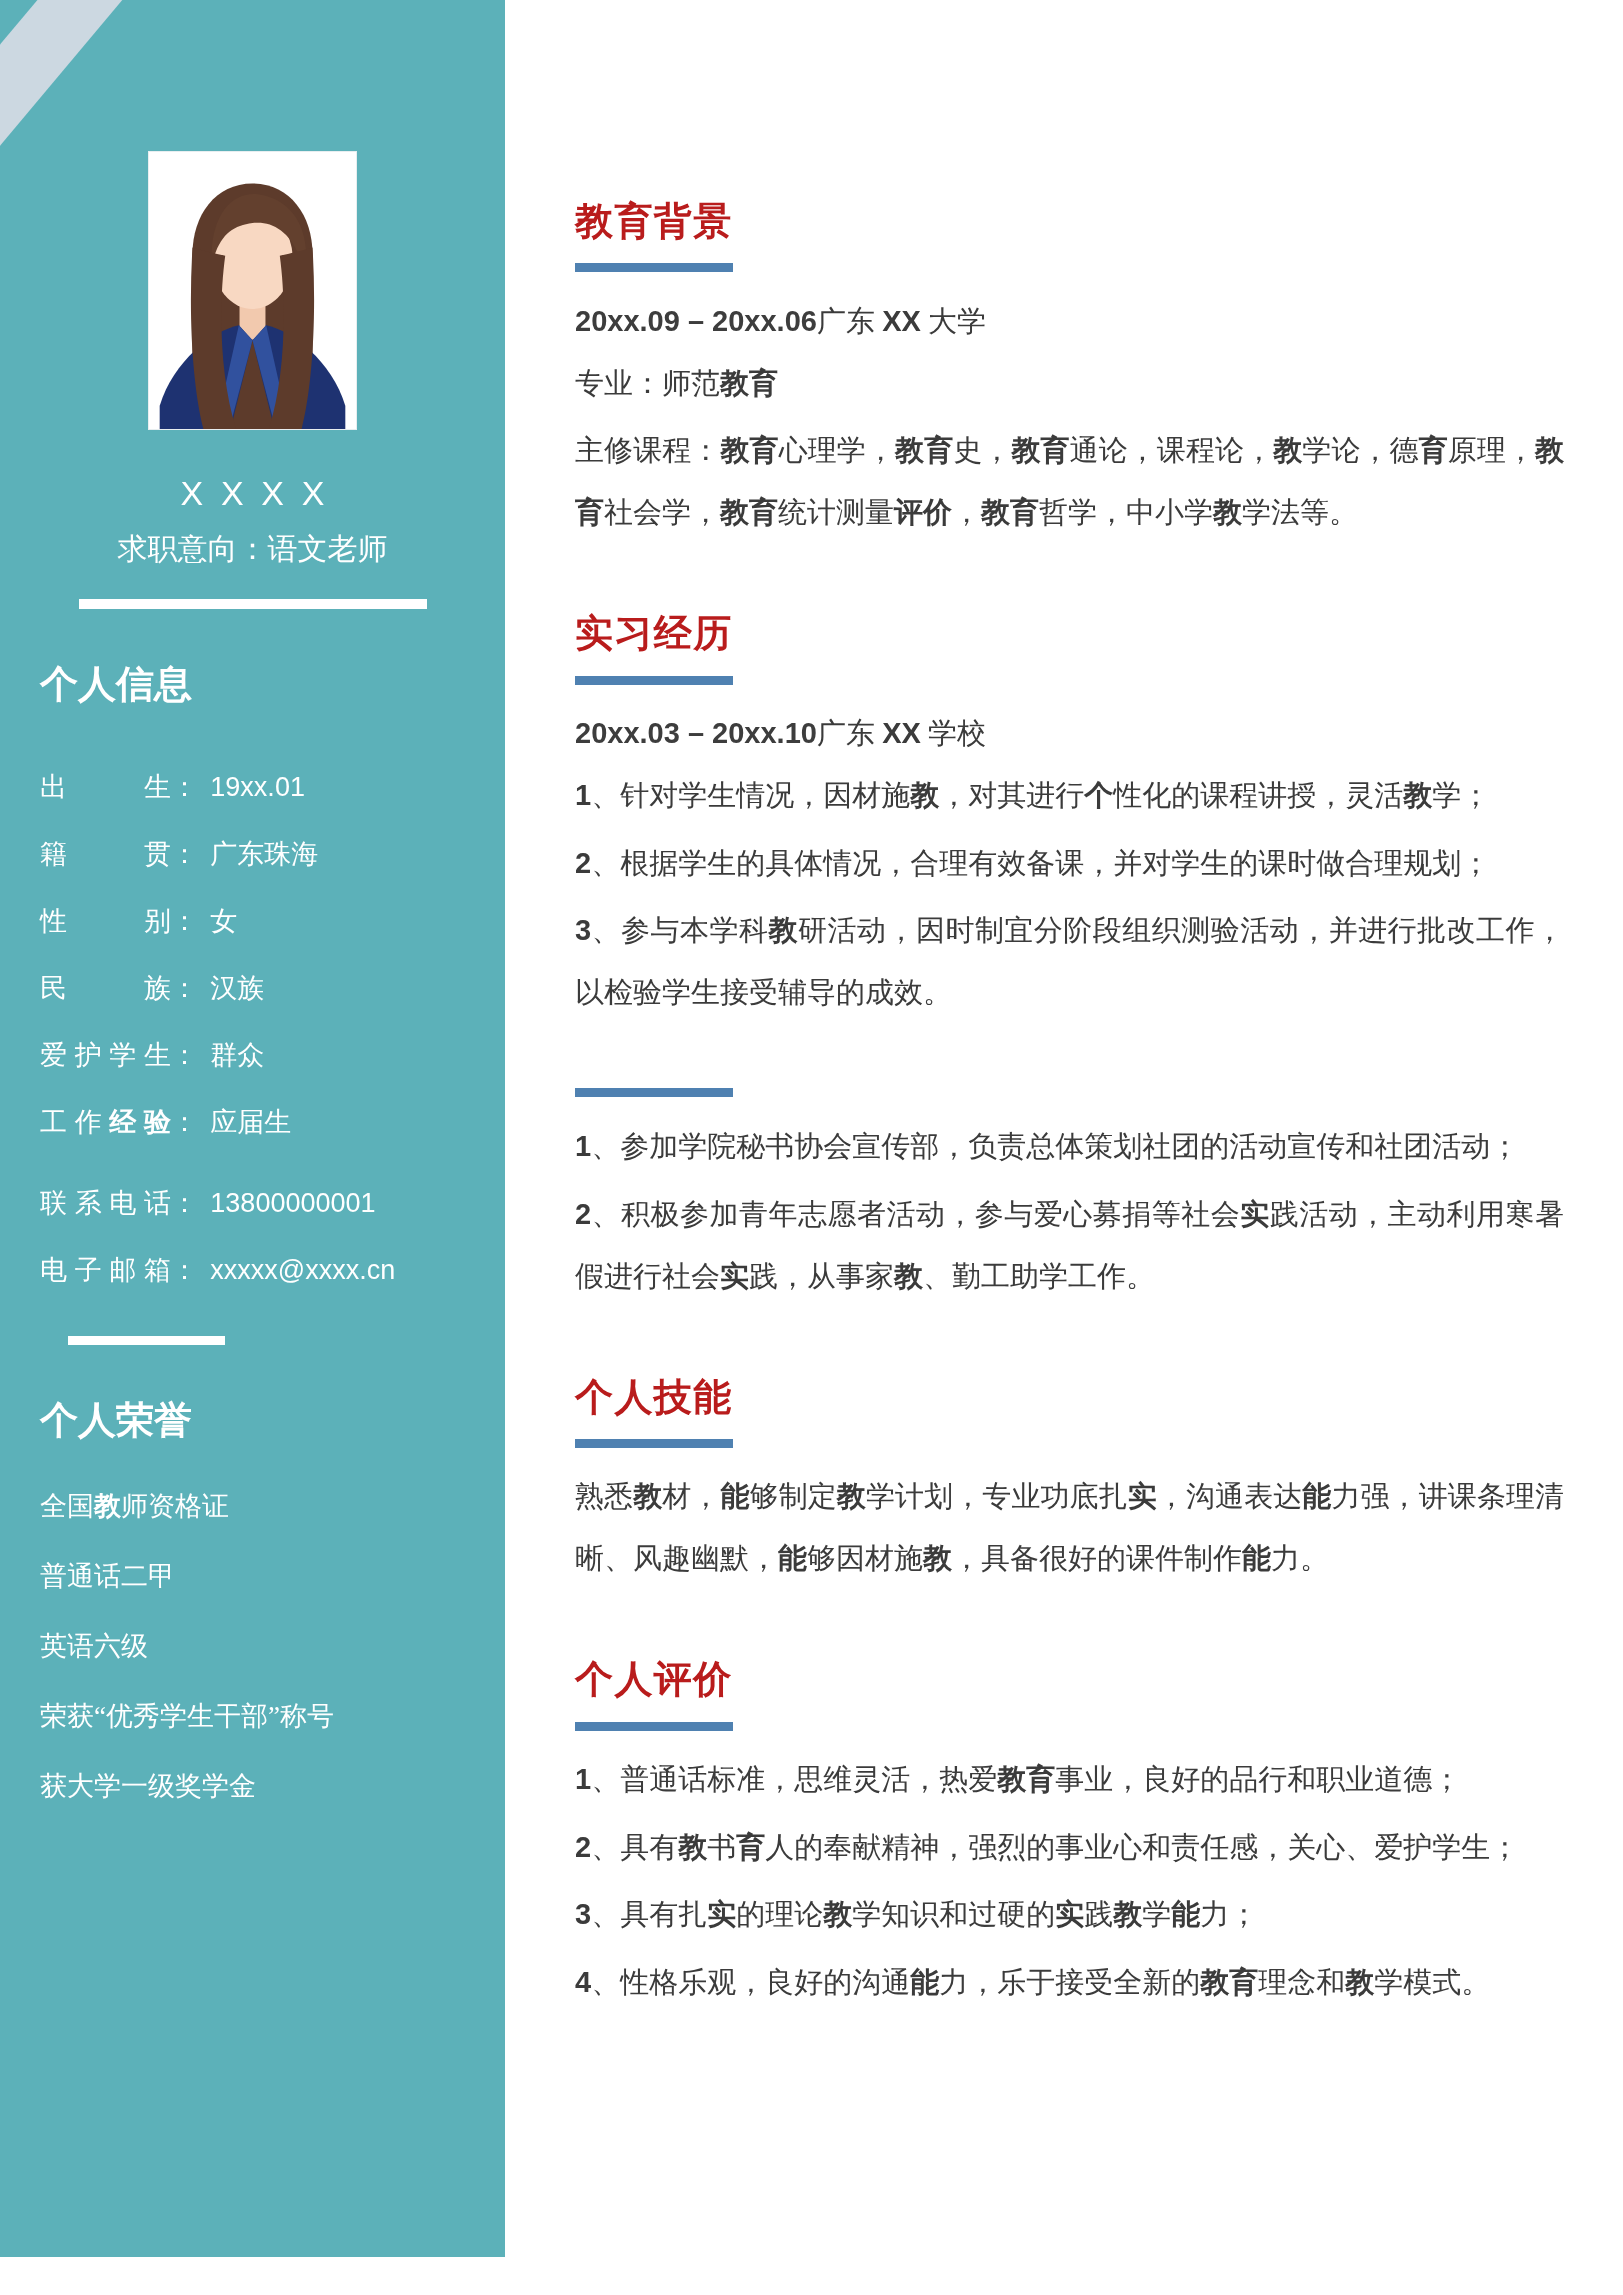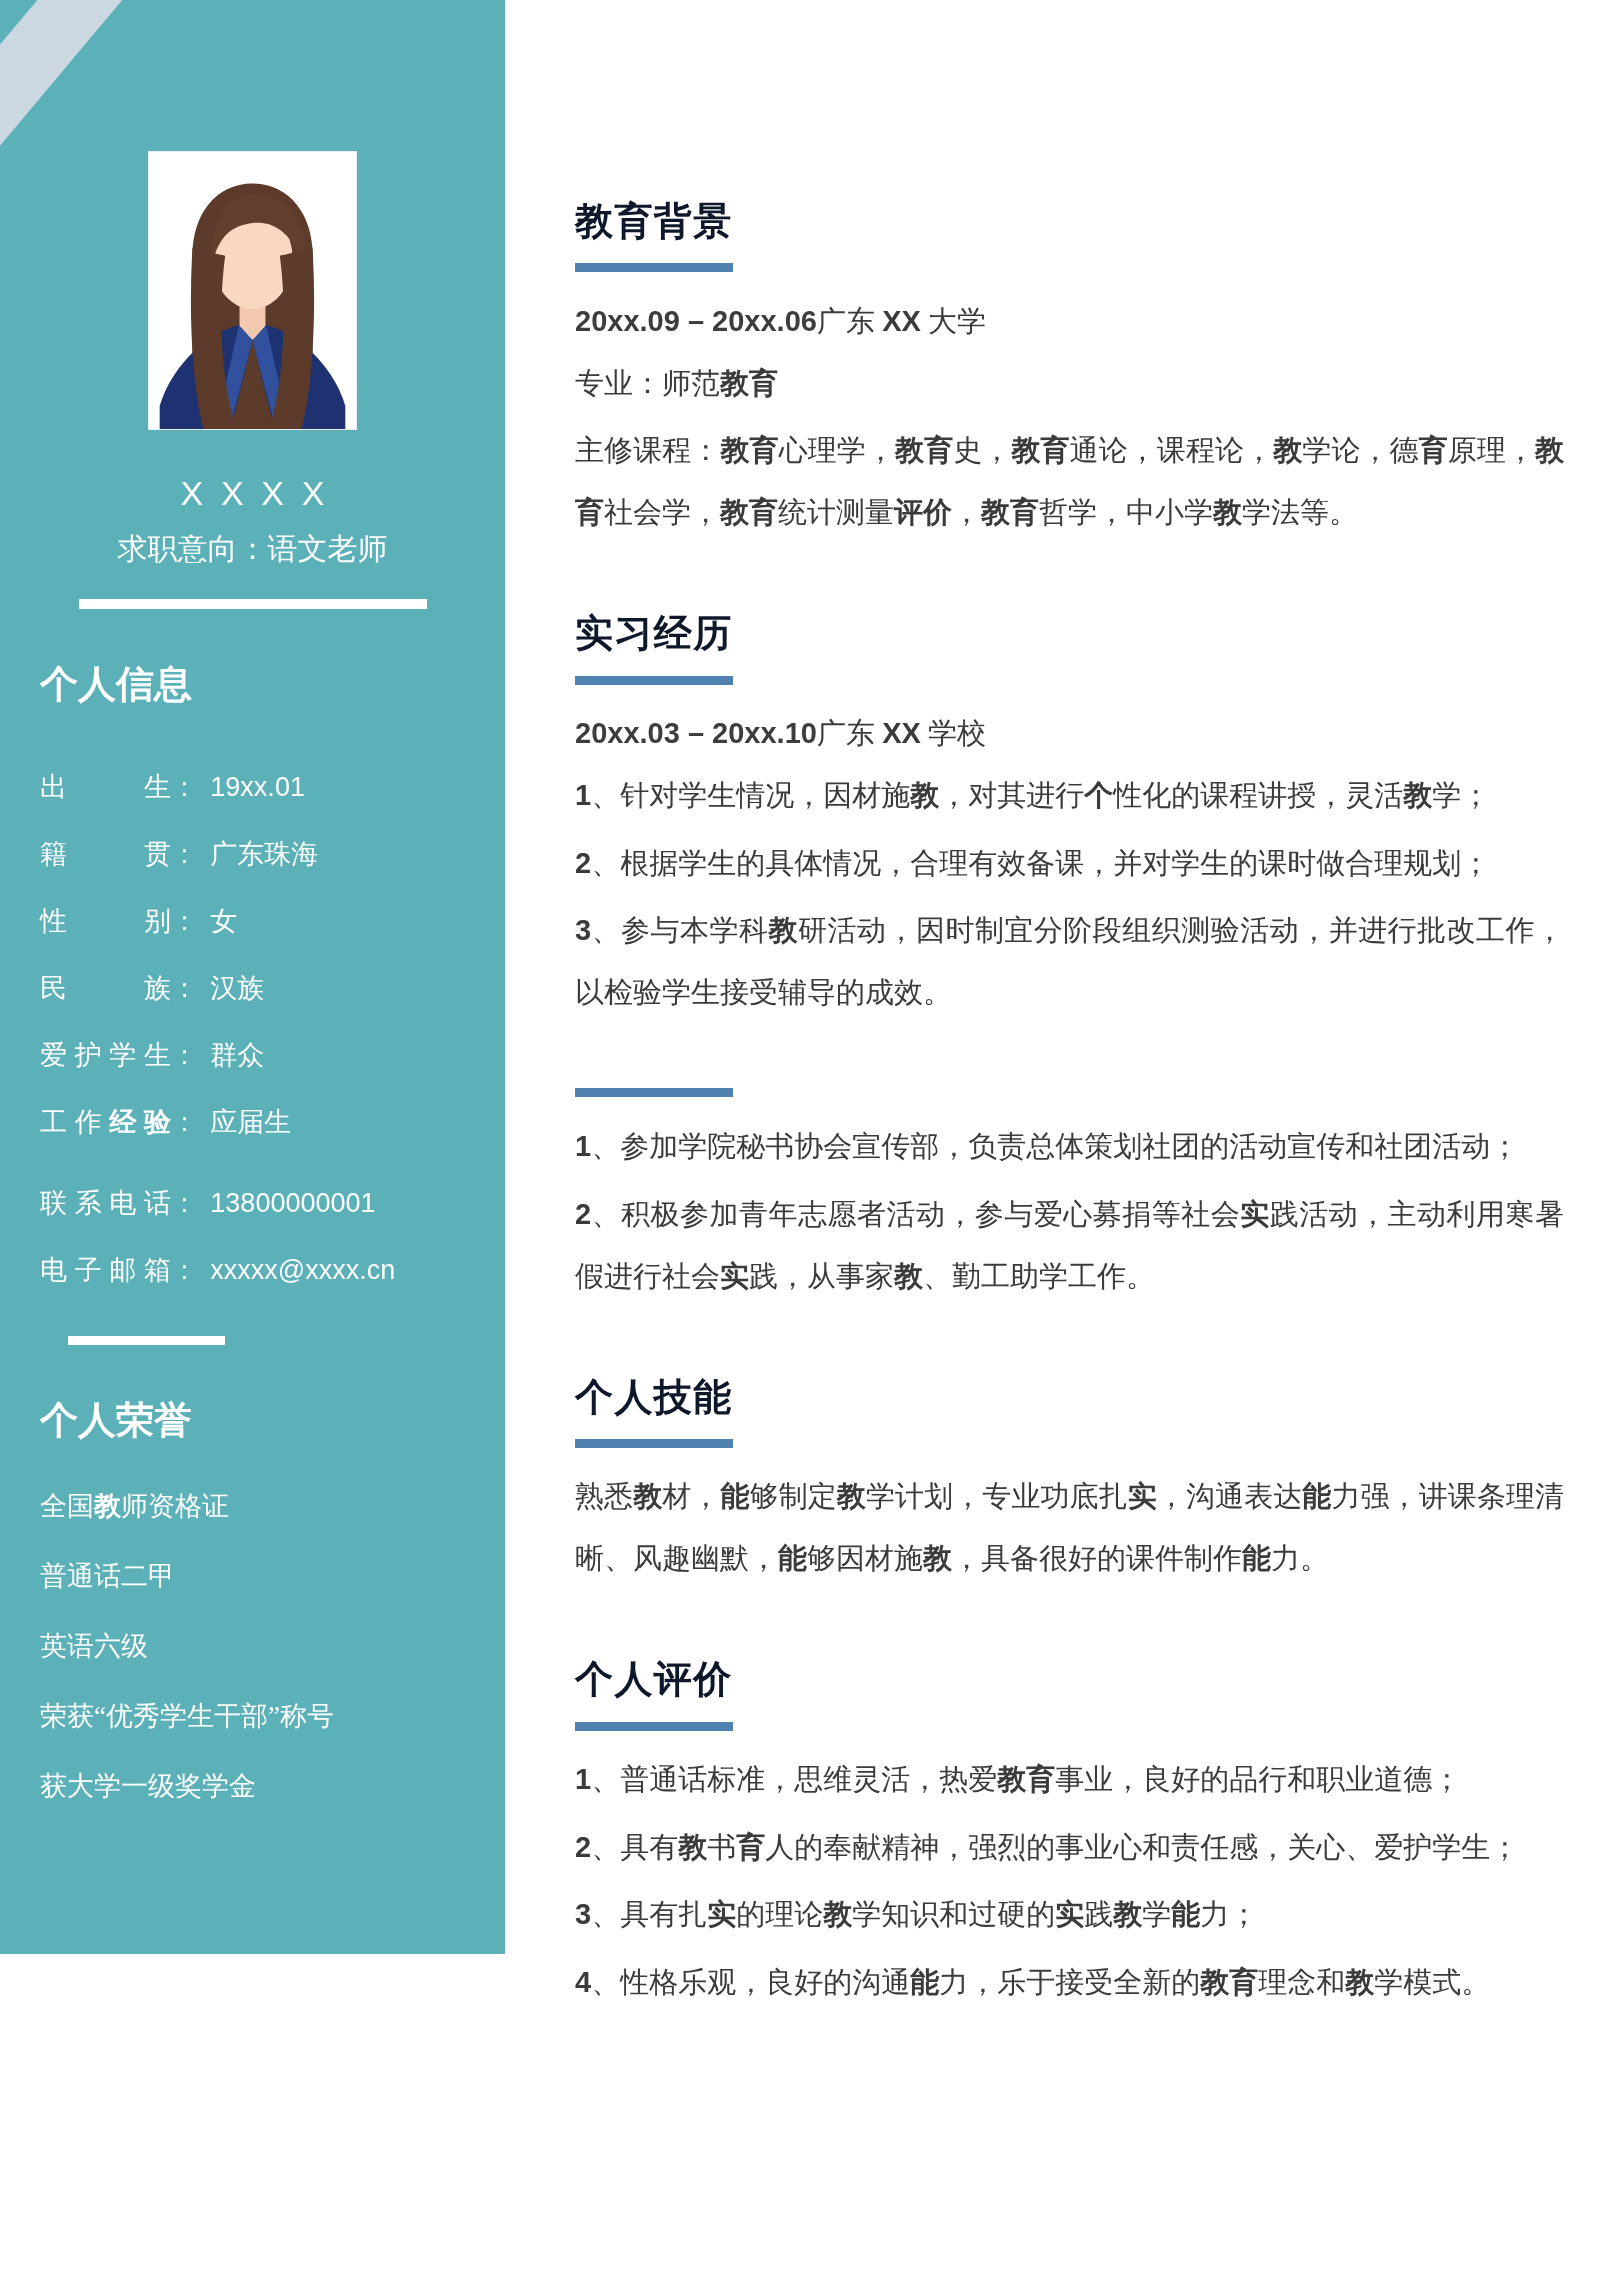--- a/index.html
+++ b/index.html
@@ -2,21 +2,21 @@
 <html style="font-size:11px"><head>
 <meta charset="utf-8">
 <style>
   html,body{margin:0;padding:0;}
   body{
     width:1623px;height:2295px;position:relative;background:#ffffff;
     font-family:"Liberation Serif", serif;color:#3b3b3b;overflow:hidden;
   }
   
   .sidebar{
-    position:absolute;left:0;top:0;width:505px;height:1954px;
+    position:absolute;left:0;top:0;width:505px;height:2257px;
     background:#5cb1b9;color:#fff;overflow:hidden;
   }
   .ribbon{
     position:absolute;left:-151px;top:15px;width:382px;height:65px;
     background:#ccd8e1;transform:rotate(-50deg);
   }
   .photo{
     position:relative;margin:152px auto 0;width:207px;height:277px;
     background:#ffffff;outline:0.7px solid #e8eef0;
   }
@@ -43,21 +43,21 @@
   .honors{margin-top:42px;font-size:27px;}
   .honor{margin-bottom:34px;}
   
   .main{
     position:absolute;left:505px;top:0;width:1119px;
     padding:196px 0 136px 70px;box-sizing:border-box;
   }
   .sec{margin-bottom:65px;width:989px;}
   .sec-title{
     margin:0;font-family:"Liberation Sans", sans-serif;font-weight:bold;
-    font-size:38px;color:#0f172a;letter-spacing:1.4px;
+    font-size:38px;color:#b91c1c;letter-spacing:1.4px;
   }
   .sec-bar{width:158px;height:8.9px;background:#4f81b1;margin-top:16.4px;}
   .sec-content{margin-top:17.7px;font-size:29px;line-height:62px;color:#3b3b3b;}
   .date-row{display:flex;justify-content:flex-start;align-items:baseline;}
   .date{font-family:"Liberation Sans", sans-serif;font-weight:bold;font-size:29px;color:#3d3d3d;}
   .org{font-size:29px;}
   .sec-content p{margin:0 0 5.5px 0;text-align:justify;}
   .sec-content p:last-child{margin-bottom:0;}
   .bb{font-family:"Liberation Sans", sans-serif;font-weight:bold;}
   .lat{font-family:"Liberation Sans", sans-serif;}

